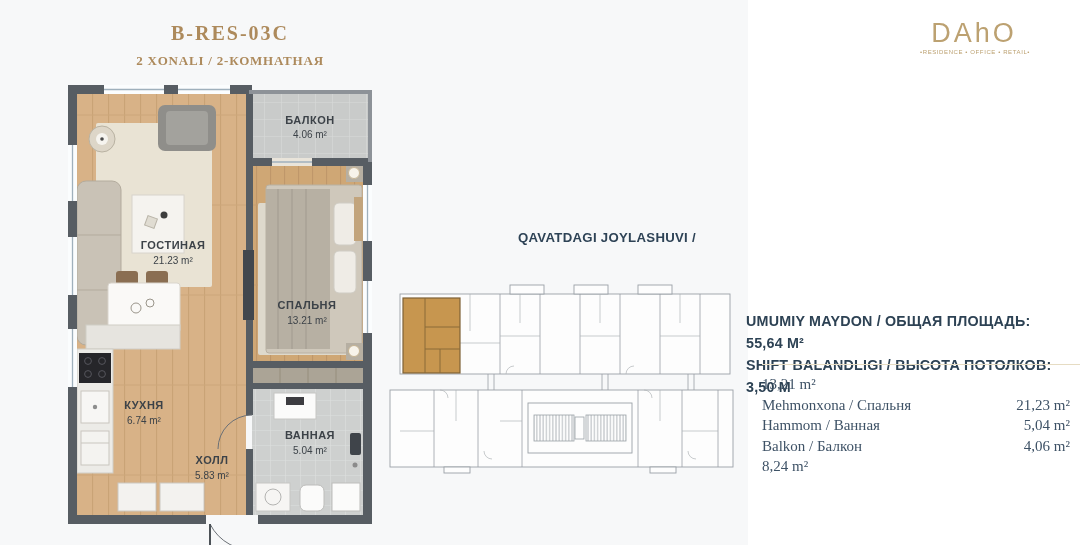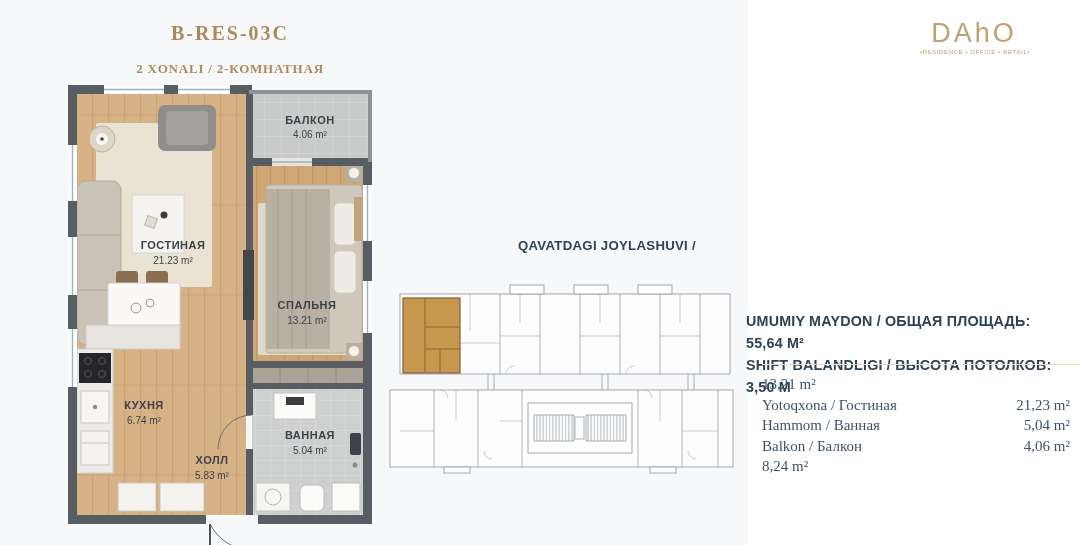--- a/index.html
+++ b/index.html
@@ -3,27 +3,27 @@
 <meta charset="utf-8">
 <style>
   html,body{margin:0;padding:0;background:#fff;}
   #page{position:relative;width:1080px;height:545px;background:#ffffff;overflow:hidden;
         font-family:"Liberation Sans",sans-serif;}
   #plan-zone{position:absolute;left:0;top:0;width:748px;height:545px;background:#f7f8f9;}
   
   .title-block{position:absolute;left:80px;top:22px;width:300px;text-align:center;color:#ad8a5c;
                font-family:"Liberation Serif",serif;}
   .title-block .t1{font-size:20px;font-weight:bold;letter-spacing:2px;}
-  .title-block .t2{font-size:13px;font-weight:bold;letter-spacing:.8px;margin-top:16px;}
+  .title-block .t2{font-size:13px;font-weight:bold;letter-spacing:.8px;margin-top:8px;}
   
   .logo{position:absolute;left:920px;top:18px;width:108px;text-align:center;color:#bca171;}
   .logo .word{font-size:27px;letter-spacing:3px;font-weight:400;}
   .logo .tag{font-size:6px;letter-spacing:.6px;margin-top:0px;white-space:nowrap;}
   
-  .floor-head{position:absolute;left:462px;top:236px;width:290px;text-align:center;
+  .floor-head{position:absolute;left:462px;top:228px;width:290px;text-align:center;
               color:#2e4356;font-size:13.2px;font-weight:bold;line-height:1.5;letter-spacing:.3px;}
   
   .summary{position:absolute;left:746px;top:310px;width:318px;color:#2d4254;
            font-size:14.3px;font-weight:bold;line-height:1.55;letter-spacing:.2px;}
   .sep{position:absolute;left:762px;top:364px;width:318px;height:1px;background:#e6dcc3;}
   .rooms{position:absolute;left:762px;top:374px;width:308px;
          font-family:"Liberation Serif",serif;font-size:15px;color:#3e5266;}
   .rooms .row{display:flex;justify-content:space-between;height:20.5px;line-height:20.5px;}
   svg text{font-family:"Liberation Sans",sans-serif;}
   .room-name{font-size:11px;font-weight:bold;fill:#3c4248;letter-spacing:.5px;}
@@ -275,21 +275,21 @@
     <div>UMUMIY MAYDON / ОБЩАЯ ПЛОЩАДЬ: 55,64 М²</div>
     <div>SHIFT BALANDLIGI / ВЫСОТА ПОТОЛКОВ: 3,50 М</div>
   </div>
   <div class="sep"></div>
 
   <div class="rooms">
     <div class="row">
       <span>13,21 m²</span>
     </div>
     <div class="row">
-      <span>Yotoqxona / Гостиная</span>
+      <span>Mehmonxona / Спальня</span>
       <span>21,23 m²</span>
     </div>
     <div class="row">
       <span>Hammom / Ванная</span>
       <span>5,04 m²</span>
     </div>
     <div class="row">
       <span>Balkon / Балкон</span>
       <span>4,06 m²</span>
     </div>

